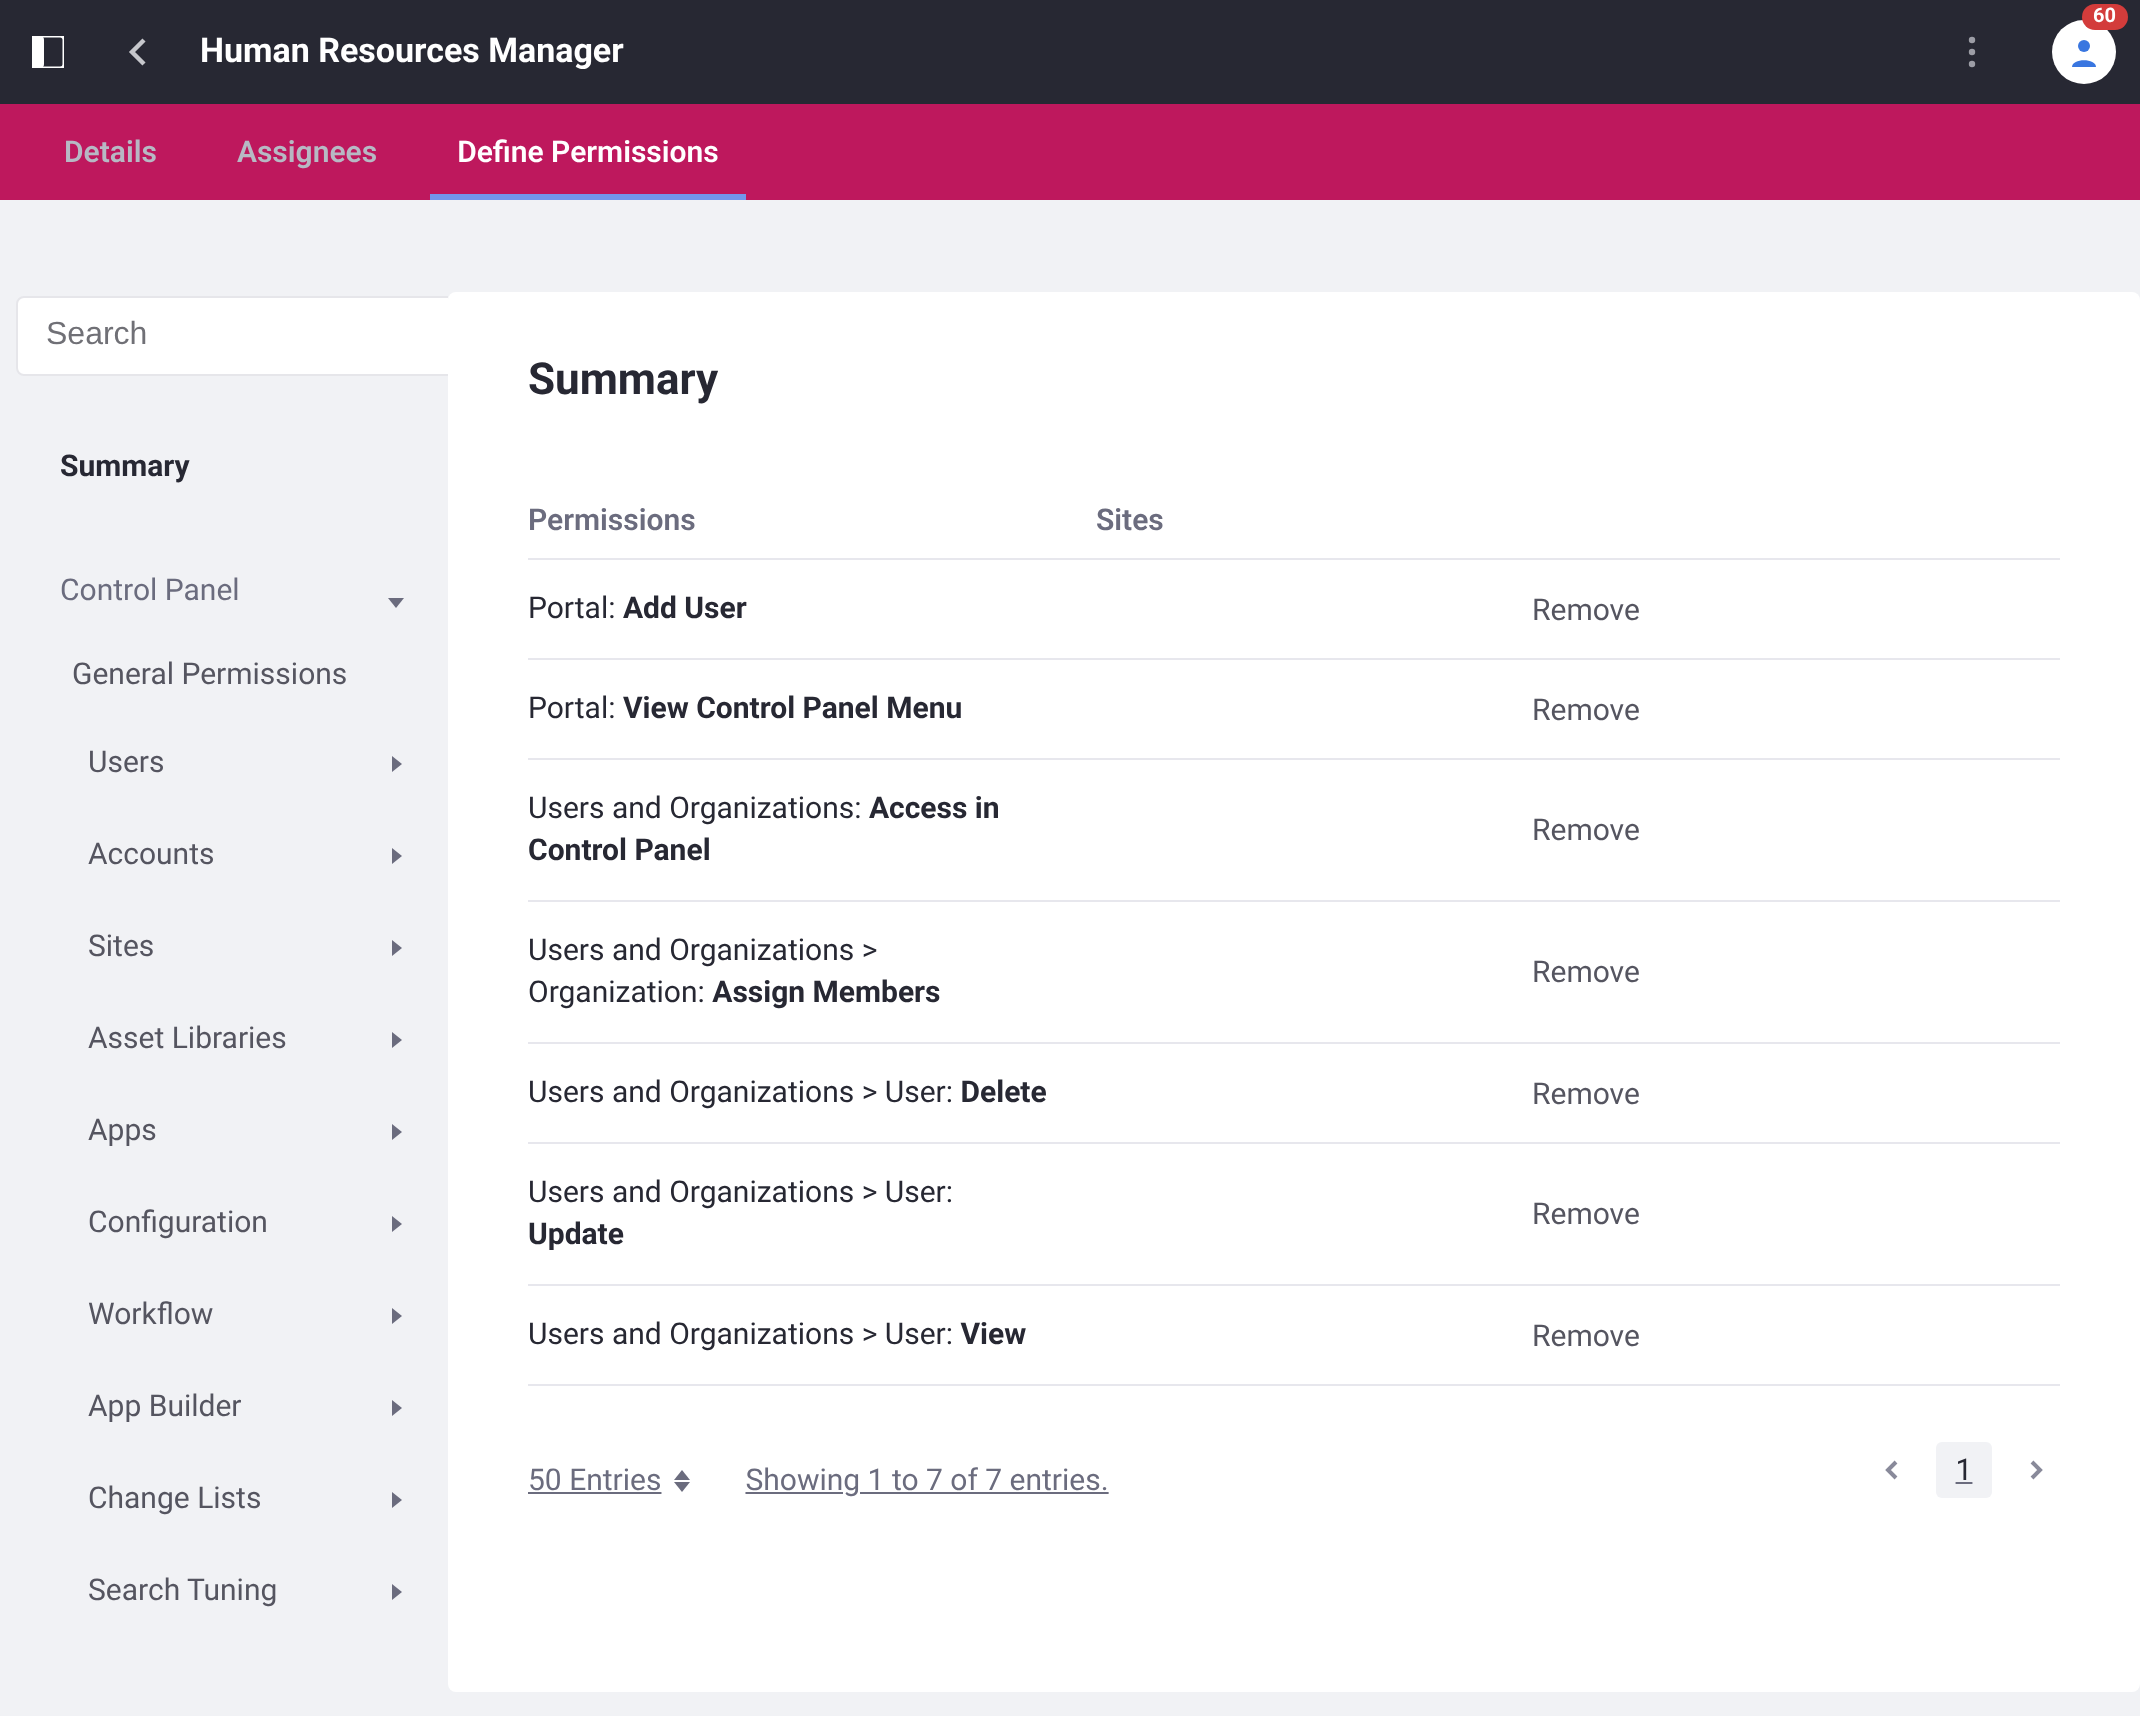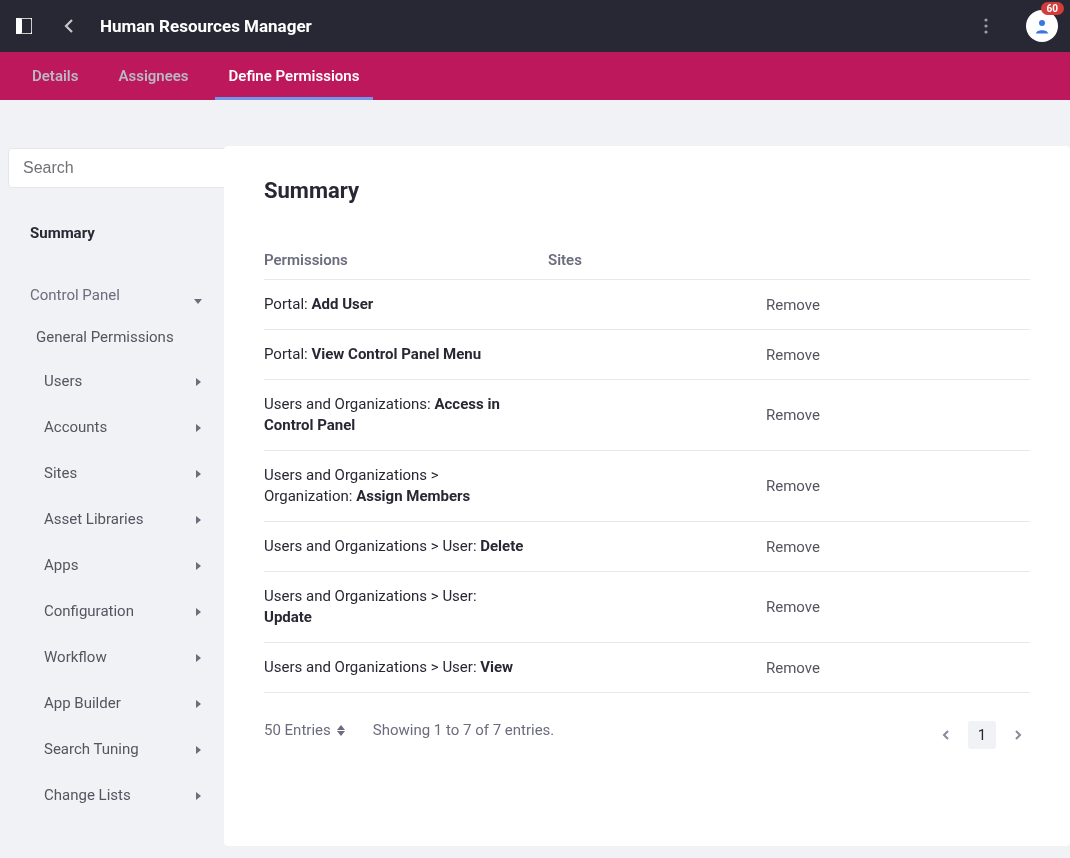--- a/index.html
+++ b/index.html
@@ -268,24 +268,25 @@
       flex: 0 0 218px;
     }
     .action-cell {
       flex: 1;
       font-size: 15px;
       color: #555560;
       cursor: pointer;
     }
     .pagination {
       display: flex;
-      align-items: flex-start;
+      align-items: flex-end;
       padding-top: 28px;
       font-size: 15px;
       color: #6b6c7e;
+      text-decoration: underline;
     }
     .entries-select {
       display: flex;
       align-items: center;
       gap: 6px;
       cursor: pointer;
       margin-right: 28px;
     }
     .sort-icon {
       display: flex;
@@ -432,27 +433,27 @@
               <polygon points="2,0 7,4 2,8"></polygon>
             </svg></span>
       </div>
       <div class="side-sub-group">
         <span>App Builder</span>
         <span class="caret-right"><svg viewBox="0 0 8 8">
               <polygon points="2,0 7,4 2,8"></polygon>
             </svg></span>
       </div>
       <div class="side-sub-group">
+        <span>Change Lists</span>
+        <span class="caret-right"><svg viewBox="0 0 8 8">
+              <polygon points="2,0 7,4 2,8"></polygon>
+            </svg></span>
+      </div>
+      <div class="side-sub-group">
         <span>Search Tuning</span>
-        <span class="caret-right"><svg viewBox="0 0 8 8">
-              <polygon points="2,0 7,4 2,8"></polygon>
-            </svg></span>
-      </div>
-      <div class="side-sub-group">
-        <span>Change Lists</span>
         <span class="caret-right"><svg viewBox="0 0 8 8">
               <polygon points="2,0 7,4 2,8"></polygon>
             </svg></span>
       </div>
     </div>
   </div>
 
   <div class="content">
     <div class="card">
       <h2>Summary</h2>

